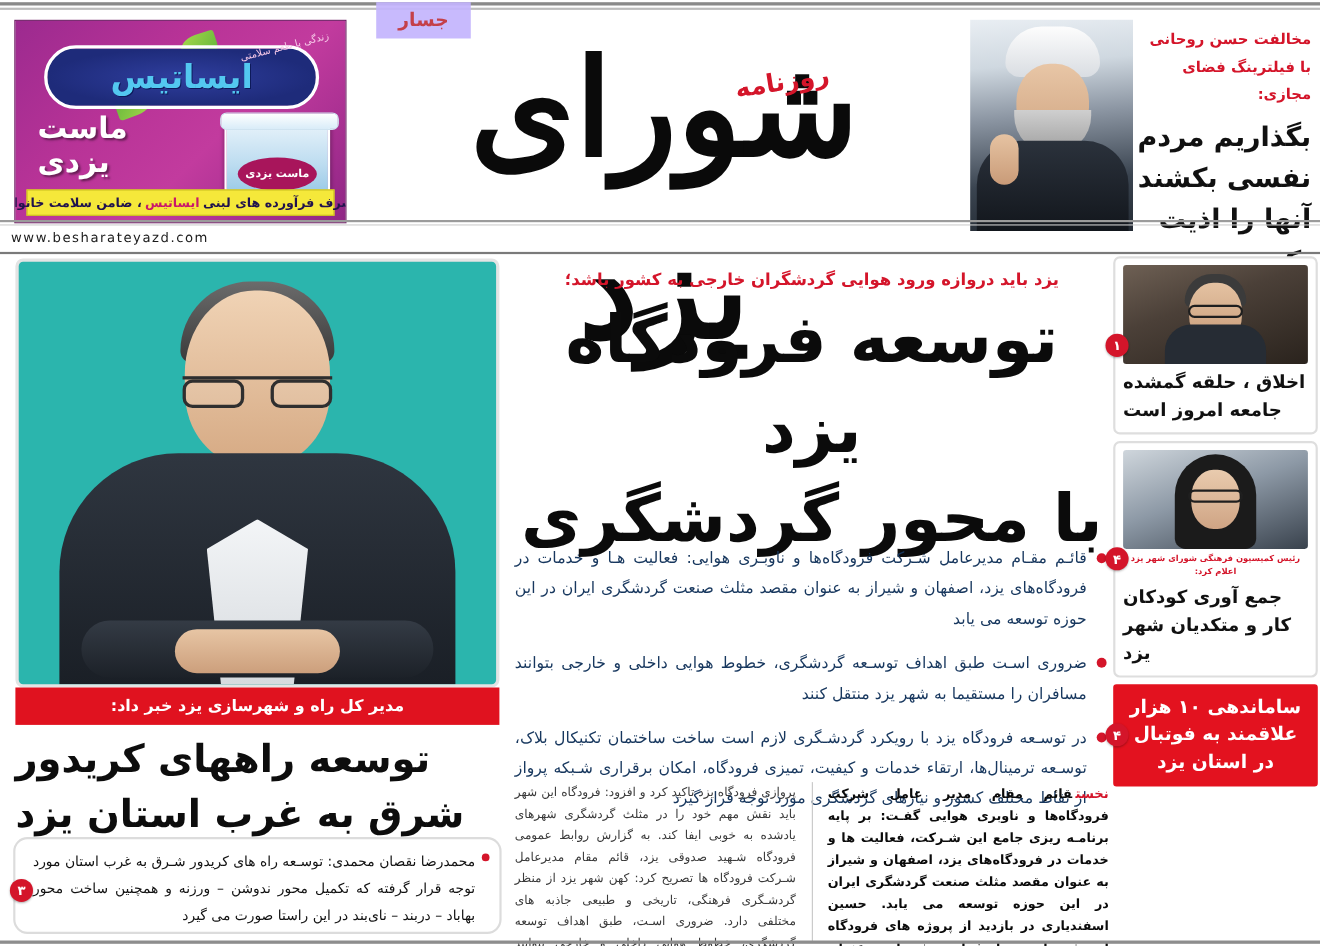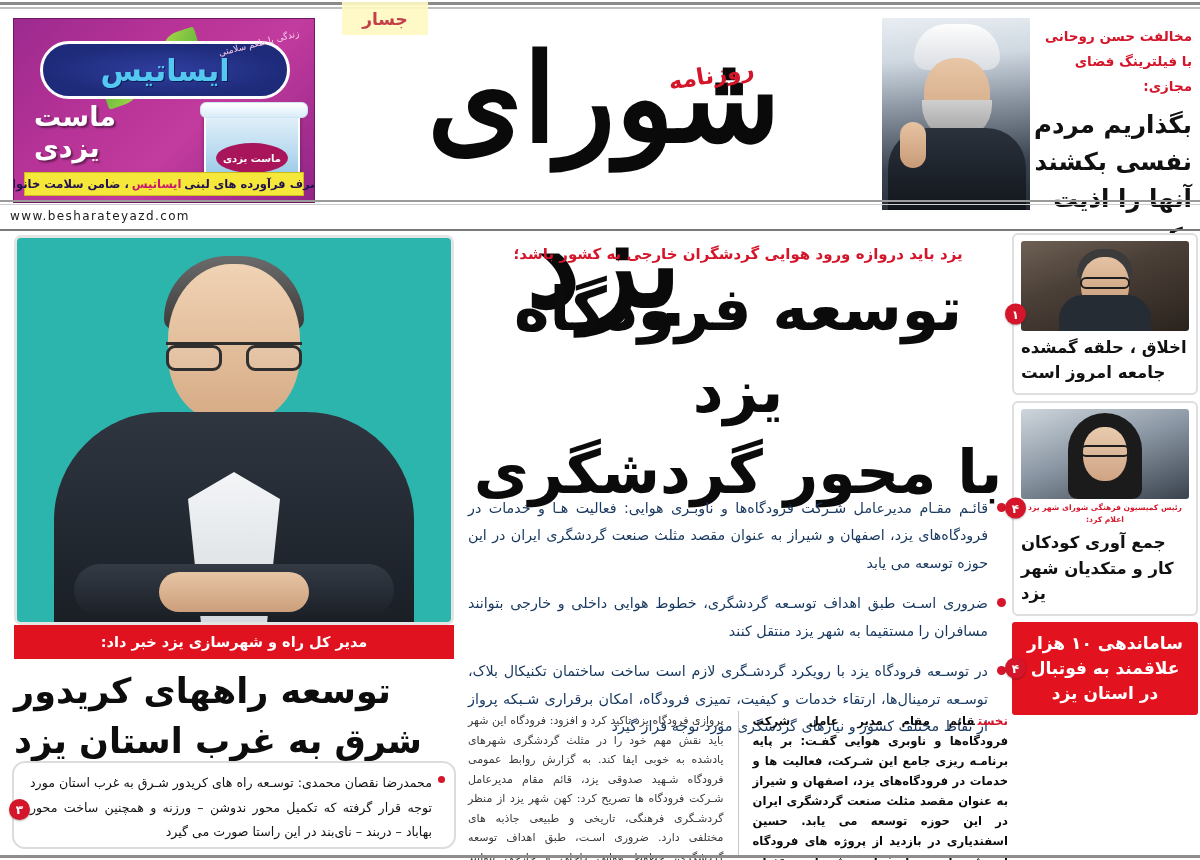--- a/index.html
+++ b/index.html
@@ -87,21 +87,21 @@
     font-size:122px; font-weight:bold; color:#0a0a0a; line-height:1.35;
     letter-spacing:-4px; direction:rtl;
   }
   .masthead-kicker {
     position:absolute; right:128px; top:52px;
     color:#d4152a; font-size:23px; font-weight:bold;
     transform: rotate(-9deg);
   }
   .jasar-box {
     position:absolute; left:12px; top:-8px; width:86px; height:33px;
-    background:#fef9c3; opacity:.92; display:flex; align-items:center;
+    background:#c4b5fd; opacity:.92; display:flex; align-items:center;
     justify-content:center; color:#c0303a; font-size:17px; font-weight:bold;
     letter-spacing:3px;
   }
 
   
   .rouhani { position:absolute; right:2px; top:4px; width:318px; height:198px; }
   .rouhani-photo {
     position:absolute; left:2px; top:4px; width:148px; height:192px;
     background: linear-gradient(175deg,#e9eef3 0%, #cfd8e0 22%, #8c96a3 45%, #3a4450 75%, #232a33 100%);
     overflow:hidden;

